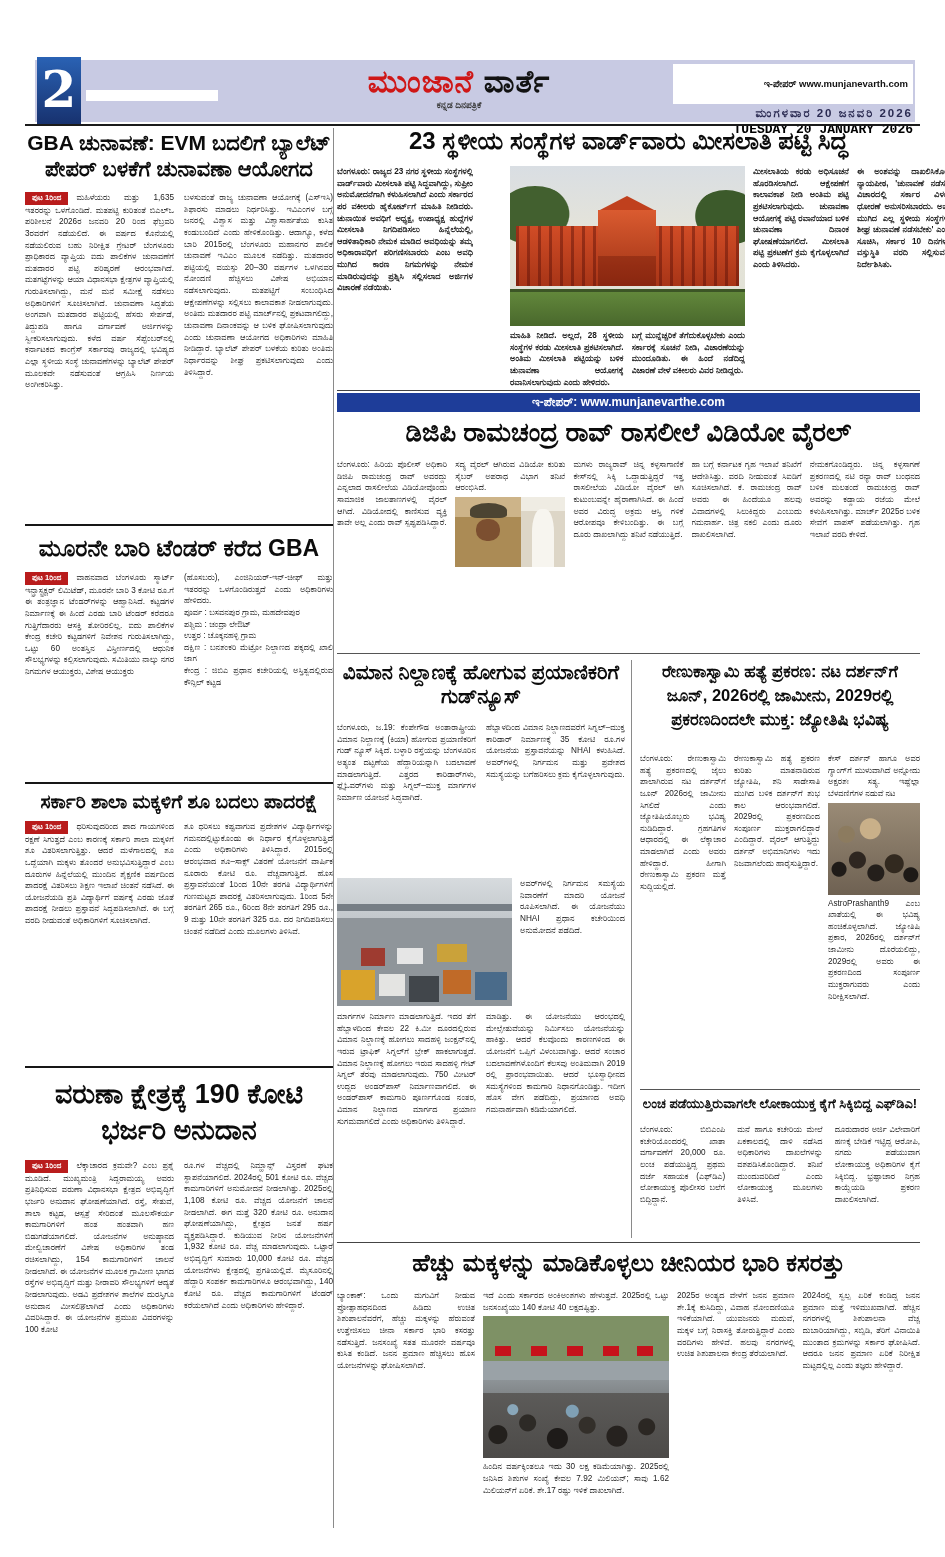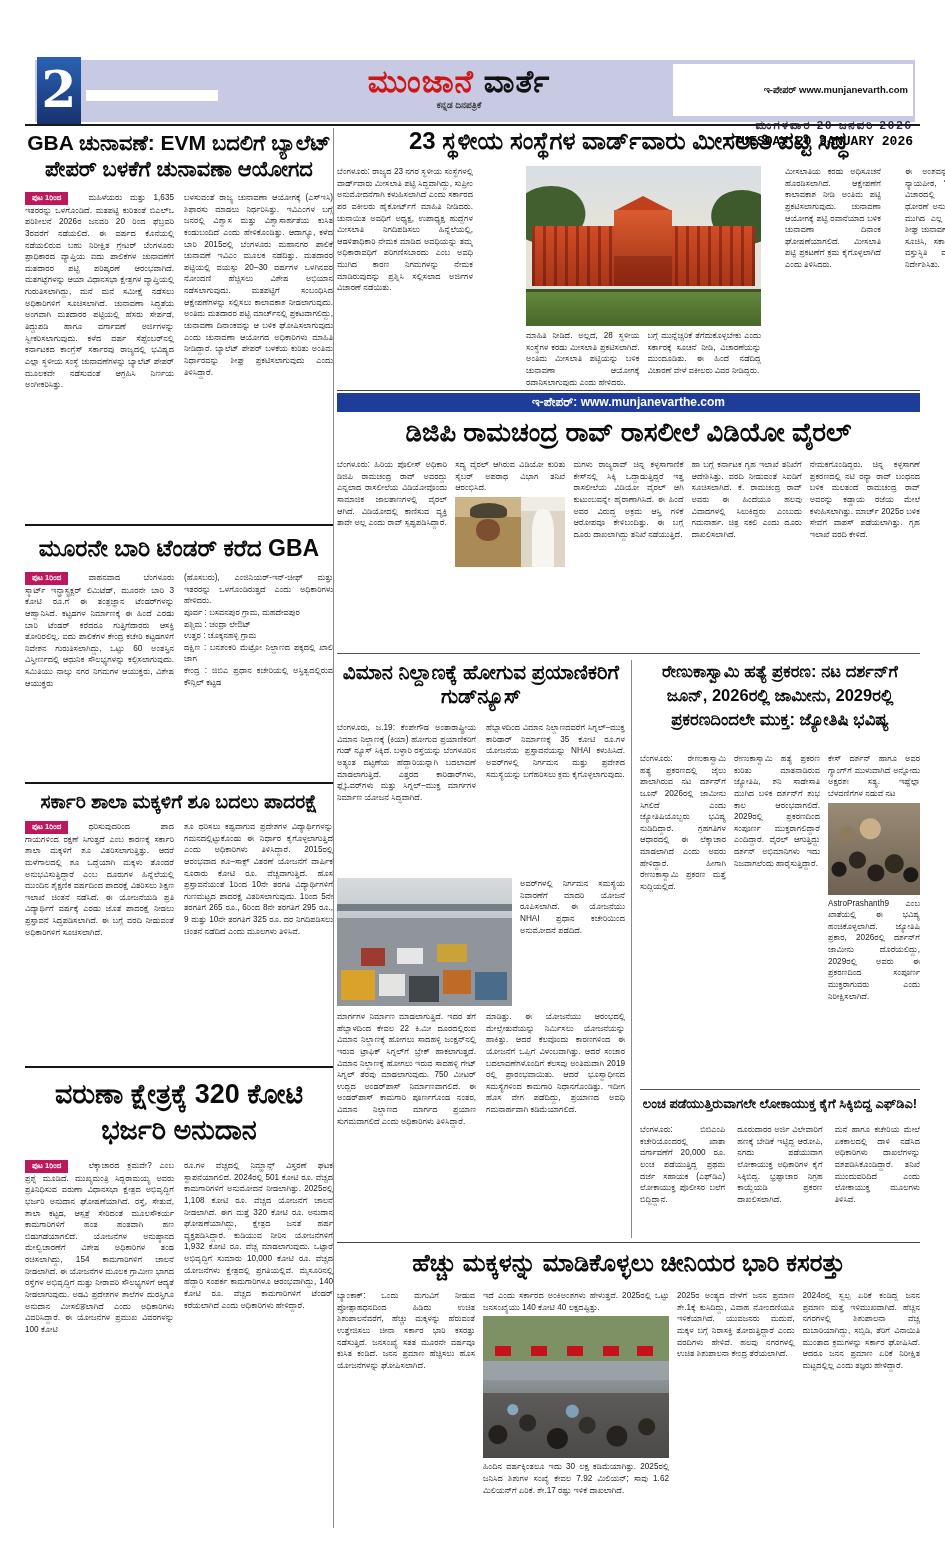--- a/index.html
+++ b/index.html
@@ -9,31 +9,31 @@
   .band{position:absolute;left:35px;top:60px;width:880px;height:62px;background:#c8cae3;}
   .pagenum{position:absolute;left:37px;top:57px;width:44px;height:68px;background:linear-gradient(#2a62b4,#17316e);
            color:#fff;font-family:"DejaVu Serif",serif;font-weight:bold;font-size:50px;line-height:66px;text-align:center;}
   .white-strip{position:absolute;left:86px;top:90px;width:132px;height:11px;background:#ffffff;}
   .masthead{position:absolute;left:284px;top:66px;width:350px;text-align:center;}
   .masthead .title{font-size:31px;font-weight:bold;letter-spacing:1px;line-height:1.0;white-space:nowrap;}
   .masthead .t-red{color:#cf1717;}
   .masthead .t-black{color:#121212;}
   .masthead .tagline{font-size:9px;color:#3a3a3a;margin-top:3px;font-weight:bold;}
   .hdr-right{position:absolute;right:32px;top:64px;width:240px;text-align:right;}
-  .epaper-box{background:#ffffff;padding:20px 5px;font-size:9.5px;font-weight:bold;color:#111;margin-bottom:3px;}
+  .epaper-box{background:#ffffff;padding:14px 5px;font-size:9.5px;font-weight:bold;color:#111;margin-bottom:3px;}
   .date-kn{font-size:11.5px;font-weight:bold;color:#2b2b52;letter-spacing:2px;margin-bottom:2px;}
   .date-en{font-size:13px;font-weight:bold;color:#000;font-family:Liberation Mono, monospace;}
   .hdr-rule{position:absolute;left:25px;top:124px;width:895px;height:2px;background:#1b1b1b;}
   
   .headline{font-weight:bold;color:#0c0c0c;text-align:center;line-height:1.22;overflow:hidden;}
   .body-text,.col{font-size:8.2px;line-height:1.42;text-align:justify;color:#191919;overflow:hidden;}
   .cols{display:flex;gap:10px;}
   .col{flex:1;}
-  .chip{display:inline-block;background:#be185d;color:#fff;font-size:7.5px;font-weight:bold;
-        padding:1px 7px;margin-right:20px;vertical-align:top;}
+  .chip{display:inline-block;background:#b91c1c;color:#fff;font-size:7.5px;font-weight:bold;
+        padding:1px 7px;margin-right:8px;vertical-align:top;}
   .hrule{position:absolute;height:2px;background:#161616;}
   .vrule{position:absolute;width:1px;background:#8a8a8a;}
   .prelist{white-space:pre-line;}
   
   .photo{position:relative;overflow:hidden;}
   
   .hc{width:235px;height:160px;background:linear-gradient(#d9dee3 0%,#e6e4d8 45%,#dfe0d6 100%);}
   .hc .tree-l{position:absolute;left:-14px;top:20px;width:78px;height:62px;border-radius:50%;
               background:radial-gradient(ellipse at 45% 45%,#42602f 0 62%,rgba(66,96,47,0) 64%);}
   .hc .tree-r{position:absolute;right:-16px;top:24px;width:70px;height:58px;border-radius:50%;
@@ -155,32 +155,32 @@
     <div class="cols" style="height:234px;margin-top:5px;">
       <div class="col">
         <span class="chip">ಪುಟ 1ರಿಂದ</span><span>ಧರಿಸುವುದರಿಂದ ಪಾದ ಗಾಯಗಳಿಂದ ರಕ್ಷಣೆ ಸಿಗುತ್ತದೆ ಎಂಬ ಕಾರಣಕ್ಕೆ ಸರ್ಕಾರಿ ಶಾಲಾ ಮಕ್ಕಳಿಗೆ ಶೂ ವಿತರಿಸಲಾಗುತ್ತಿತ್ತು. ಆದರೆ ಮಳೆಗಾಲದಲ್ಲಿ ಶೂ ಒದ್ದೆಯಾಗಿ ಮಕ್ಕಳು ತೊಂದರೆ ಅನುಭವಿಸುತ್ತಿದ್ದಾರೆ ಎಂಬ ದೂರುಗಳ ಹಿನ್ನೆಲೆಯಲ್ಲಿ ಮುಂದಿನ ಶೈಕ್ಷಣಿಕ ವರ್ಷದಿಂದ ಪಾದರಕ್ಷೆ ವಿತರಿಸಲು ಶಿಕ್ಷಣ ಇಲಾಖೆ ಚಿಂತನೆ ನಡೆಸಿದೆ. ಈ ಯೋಜನೆಯಡಿ ಪ್ರತಿ ವಿದ್ಯಾರ್ಥಿಗೆ ವರ್ಷಕ್ಕೆ ಎರಡು ಜೊತೆ ಪಾದರಕ್ಷೆ ನೀಡಲು ಪ್ರಸ್ತಾವನೆ ಸಿದ್ಧಪಡಿಸಲಾಗಿದೆ. ಈ ಬಗ್ಗೆ ವರದಿ ನೀಡುವಂತೆ ಅಧಿಕಾರಿಗಳಿಗೆ ಸೂಚಿಸಲಾಗಿದೆ.</span>
       </div>
       <div class="col">ಶೂ ಧರಿಸಲು ಕಷ್ಟವಾಗುವ ಪ್ರದೇಶಗಳ ವಿದ್ಯಾರ್ಥಿಗಳನ್ನು ಗಮನದಲ್ಲಿಟ್ಟುಕೊಂಡು ಈ ನಿರ್ಧಾರ ಕೈಗೊಳ್ಳಲಾಗುತ್ತಿದೆ ಎಂದು ಅಧಿಕಾರಿಗಳು ತಿಳಿಸಿದ್ದಾರೆ. 2015ರಲ್ಲಿ ಆರಂಭವಾದ ಶೂ–ಸಾಕ್ಸ್ ವಿತರಣೆ ಯೋಜನೆಗೆ ವಾರ್ಷಿಕ ನೂರಾರು ಕೋಟಿ ರೂ. ವೆಚ್ಚವಾಗುತ್ತಿದೆ. ಹೊಸ ಪ್ರಸ್ತಾವನೆಯಂತೆ 1ರಿಂದ 10ನೇ ತರಗತಿ ವಿದ್ಯಾರ್ಥಿಗಳಿಗೆ ಗುಣಮಟ್ಟದ ಪಾದರಕ್ಷೆ ವಿತರಿಸಲಾಗುವುದು. 1ರಿಂದ 5ನೇ ತರಗತಿಗೆ 265 ರೂ., 6ರಿಂದ 8ನೇ ತರಗತಿಗೆ 295 ರೂ., 9 ಮತ್ತು 10ನೇ ತರಗತಿಗೆ 325 ರೂ. ದರ ನಿಗದಿಪಡಿಸಲು ಚಿಂತನೆ ನಡೆದಿದೆ ಎಂದು ಮೂಲಗಳು ತಿಳಿಸಿವೆ.</div>
     </div>
   </div>
   <div class="hrule" style="left:25px;top:1066px;width:308px;"></div>
 
   <div class="abs" style="left:25px;top:1076px;width:308px;">
-    <div class="headline" style="font-size:27px;height:78px;line-height:1.35;">ವರುಣಾ ಕ್ಷೇತ್ರಕ್ಕೆ 320 ಕೋಟಿ ಭರ್ಜರಿ ಅನುದಾನ</div>
+    <div class="headline" style="font-size:27px;height:78px;line-height:1.35;">ವರುಣಾ ಕ್ಷೇತ್ರಕ್ಕೆ 190 ಕೋಟಿ ಭರ್ಜರಿ ಅನುದಾನ</div>
     <div class="cols" style="height:364px;margin-top:6px;">
       <div class="col">
         <span class="chip">ಪುಟ 1ರಿಂದ</span><span>ಲೆಕ್ಕಾಚಾರದ ಕ್ರಮವೇ? ಎಂಬ ಪ್ರಶ್ನೆ ಮೂಡಿದೆ. ಮುಖ್ಯಮಂತ್ರಿ ಸಿದ್ದರಾಮಯ್ಯ ಅವರು ಪ್ರತಿನಿಧಿಸುವ ವರುಣಾ ವಿಧಾನಸಭಾ ಕ್ಷೇತ್ರದ ಅಭಿವೃದ್ಧಿಗೆ ಭರ್ಜರಿ ಅನುದಾನ ಘೋಷಣೆಯಾಗಿದೆ. ರಸ್ತೆ, ಸೇತುವೆ, ಶಾಲಾ ಕಟ್ಟಡ, ಆಸ್ಪತ್ರೆ ಸೇರಿದಂತೆ ಮೂಲಸೌಕರ್ಯ ಕಾಮಗಾರಿಗಳಿಗೆ ಹಂತ ಹಂತವಾಗಿ ಹಣ ಬಿಡುಗಡೆಯಾಗಲಿದೆ. ಯೋಜನೆಗಳ ಅನುಷ್ಠಾನದ ಮೇಲ್ವಿಚಾರಣೆಗೆ ವಿಶೇಷ ಅಧಿಕಾರಿಗಳ ತಂಡ ರಚಿಸಲಾಗಿದ್ದು, 154 ಕಾಮಗಾರಿಗಳಿಗೆ ಚಾಲನೆ ನೀಡಲಾಗಿದೆ. ಈ ಯೋಜನೆಗಳ ಮೂಲಕ ಗ್ರಾಮೀಣ ಭಾಗದ ರಸ್ತೆಗಳ ಅಭಿವೃದ್ಧಿಗೆ ಮತ್ತು ನೀರಾವರಿ ಸೌಲಭ್ಯಗಳಿಗೆ ಆದ್ಯತೆ ನೀಡಲಾಗುವುದು. ಅಡವಿ ಪ್ರದೇಶಗಳ ಶಾಲೆಗಳ ದುರಸ್ತಿಗೂ ಅನುದಾನ ಮೀಸಲಿਡಲಾಗಿದೆ ಎಂದು ಅಧಿಕಾರಿಗಳು ವಿವರಿಸಿದ್ದಾರೆ. ಈ ಯೋಜನೆಗಳ ಪ್ರಮುಖ ವಿವರಗಳನ್ನು 100 ಕೋಟಿ</span>
       </div>
       <div class="col">ರೂ.ಗಳ ವೆಚ್ಚದಲ್ಲಿ ನಿಮ್ಹಾನ್ಸ್ ವಿಸ್ತರಣೆ ಘಟಕ ಸ್ಥಾಪನೆಯಾಗಲಿದೆ. 2024ರಲ್ಲಿ 501 ಕೋಟಿ ರೂ. ವೆಚ್ಚದ ಕಾಮಗಾರಿಗಳಿಗೆ ಅನುಮೋದನೆ ನೀಡಲಾಗಿತ್ತು. 2025ರಲ್ಲಿ 1,108 ಕೋಟಿ ರೂ. ವೆಚ್ಚದ ಯೋಜನೆಗೆ ಚಾಲನೆ ನೀಡಲಾಗಿದೆ. ಈಗ ಮತ್ತೆ 320 ಕೋಟಿ ರೂ. ಅನುದಾನ ಘೋಷಣೆಯಾಗಿದ್ದು, ಕ್ಷೇತ್ರದ ಜನತೆ ಹರ್ಷ ವ್ಯಕ್ತಪಡಿಸಿದ್ದಾರೆ. ಕುಡಿಯುವ ನೀರಿನ ಯೋಜನೆಗಳಿಗೆ 1,932 ಕೋಟಿ ರೂ. ವೆಚ್ಚ ಮಾಡಲಾಗುವುದು. ಒಟ್ಟಾರೆ ಅಭಿವೃದ್ಧಿಗೆ ಸುಮಾರು 10,000 ಕೋಟಿ ರೂ. ವೆಚ್ಚದ ಯೋಜನೆಗಳು ಕ್ಷೇತ್ರದಲ್ಲಿ ಪ್ರಗತಿಯಲ್ಲಿವೆ. ಮೈಸೂರಿನಲ್ಲಿ ಹೆದ್ದಾರಿ ಸಂಪರ್ಕ ಕಾಮಗಾರಿಗಳೂ ಆರಂಭವಾಗಿದ್ದು, 140 ಕೋಟಿ ರೂ. ವೆಚ್ಚದ ಕಾಮಗಾರಿಗಳಿಗೆ ಟೆಂಡರ್ ಕರೆಯಲಾಗಿದೆ ಎಂದು ಅಧಿಕಾರಿಗಳು ಹೇಳಿದ್ದಾರೆ.</div>
     </div>
   </div>
 
   <div class="abs" style="left:337px;top:126px;width:583px;">
     <div class="headline" style="font-size:24px;height:36px;">23 ಸ್ಥಳೀಯ ಸಂಸ್ಥೆಗಳ ವಾರ್ಡ್‌ವಾರು ಮೀಸಲಾತಿ ಪಟ್ಟಿ ಸಿದ್ಧ</div>
-    <div style="display:flex;gap:24px;height:222px;margin-top:4px;">
+    <div style="display:flex;gap:8px;height:222px;margin-top:4px;font-weight:bold;">
       <div class="col" style="flex:0 0 136px;">ಬೆಂಗಳೂರು: ರಾಜ್ಯದ 23 ನಗರ ಸ್ಥಳೀಯ ಸಂಸ್ಥೆಗಳಲ್ಲಿ ವಾರ್ಡ್‌ವಾರು ಮೀಸಲಾತಿ ಪಟ್ಟಿ ಸಿದ್ಧವಾಗಿದ್ದು, ಸುಪ್ರೀಂ ಅನುಮೋದನೆಗಾಗಿ ಕಳುಹಿಸಲಾಗಿದೆ ಎಂದು ಸರ್ಕಾರದ ಪರ ವಕೀಲರು ಹೈಕೋರ್ಟ್‌ಗೆ ಮಾಹಿತಿ ನೀಡಿದರು. ಚುನಾಯಿತ ಅವಧಿಗೆ ಅಧ್ಯಕ್ಷ, ಉಪಾಧ್ಯಕ್ಷ ಹುದ್ದೆಗಳ ಮೀಸಲಾತಿ ನಿಗದಿಪಡಿಸಲು ಹಿನ್ನೆಲೆಯಲ್ಲಿ, ಆಡಳಿತಾಧಿಕಾರಿ ನೇಮಕ ಮಾಡಿದ ಅವಧಿಯನ್ನು ತಮ್ಮ ಅಧಿಕಾರಾವಧಿಗೆ ಪರಿಗಣಿಸಬಾರದು ಎಂಬ ಅವಧಿ ಮುಗಿದ ಕಾರಣ ನಿಗಮಗಳನ್ನು ನೇಮಕ ಮಾಡಿರುವುದನ್ನು ಪ್ರಶ್ನಿಸಿ ಸಲ್ಲಿಸಲಾದ ಅರ್ಜಿಗಳ ವಿಚಾರಣೆ ನಡೆಯಿತು.</div>
       <div style="flex:0 0 235px;overflow:hidden;padding-left:29px;">
         <div class="photo hc">
           <div class="tree-l"></div>
           <div class="tree-r"></div>
           <div class="bldg"></div>
           <div class="pediment"></div>
           <div class="portico"></div>
           <div class="hedge"></div>
           <div class="lawn"></div>
@@ -261,22 +261,22 @@
         <span>AstroPrashanth9 ಎಂಬ ಖಾತೆಯಲ್ಲಿ ಈ ಭವಿಷ್ಯ ಹಂಚಿಕೊಳ್ಳಲಾಗಿದೆ. ಜ್ಯೋತಿಷಿ ಪ್ರಕಾರ, 2026ರಲ್ಲಿ ದರ್ಶನ್‌ಗೆ ಜಾಮೀನು ದೊರೆಯಲಿದ್ದು, 2029ರಲ್ಲಿ ಅವರು ಈ ಪ್ರಕರಣದಿಂದ ಸಂಪೂರ್ಣ ಮುಕ್ತರಾಗುವರು ಎಂದು ನಿರೀಕ್ಷಿಸಲಾಗಿದೆ.</span>
       </div>
     </div>
   </div>
   <div class="hrule" style="left:640px;top:1089px;width:280px;height:1px;background:#555;"></div>
 
   <div class="abs" style="left:640px;top:1096px;width:280px;">
     <div class="headline" style="font-size:13px;height:24px;text-align:center;">ಲಂಚ ಪಡೆಯುತ್ತಿರುವಾಗಲೇ ಲೋಕಾಯುಕ್ತ ಕೈಗೆ ಸಿಕ್ಕಿಬಿದ್ದ ಎಫ್‌ಡಿಎ!</div>
     <div class="cols" style="height:112px;margin-top:4px;gap:12px;">
       <div class="col">ಬೆಂಗಳೂರು: ಬಿಬಿಎಂಪಿ ಕಚೇರಿಯೊಂದರಲ್ಲಿ ಖಾತಾ ವರ್ಗಾವಣೆಗೆ 20,000 ರೂ. ಲಂಚ ಪಡೆಯುತ್ತಿದ್ದ ಪ್ರಥಮ ದರ್ಜೆ ಸಹಾಯಕ (ಎಫ್‌ಡಿಎ) ಲೋಕಾಯುಕ್ತ ಪೊಲೀಸರ ಬಲೆಗೆ ಬಿದ್ದಿದ್ದಾನೆ.</div>
+      <div class="col">ಮನೆ ಹಾಗೂ ಕಚೇರಿಯ ಮೇಲೆ ಏಕಕಾಲದಲ್ಲಿ ದಾಳಿ ನಡೆಸಿದ ಅಧಿಕಾರಿಗಳು ದಾಖಲೆಗಳನ್ನು ವಶಪಡಿಸಿಕೊಂಡಿದ್ದಾರೆ. ತನಿಖೆ ಮುಂದುವರಿದಿದೆ ಎಂದು ಲೋಕಾಯುಕ್ತ ಮೂಲಗಳು ತಿಳಿಸಿವೆ.</div>
       <div class="col">ದೂರುದಾರರ ಅರ್ಜಿ ವಿಲೇವಾರಿಗೆ ಹಣಕ್ಕೆ ಬೇಡಿಕೆ ಇಟ್ಟಿದ್ದ ಆರೋಪಿ, ನಗದು ಪಡೆಯುವಾಗ ಲೋಕಾಯುಕ್ತ ಅಧಿಕಾರಿಗಳ ಕೈಗೆ ಸಿಕ್ಕಿಬಿದ್ದ. ಭ್ರಷ್ಟಾಚಾರ ನಿಗ್ರಹ ಕಾಯ್ದೆಯಡಿ ಪ್ರಕರಣ ದಾಖಲಿಸಲಾಗಿದೆ.</div>
-      <div class="col">ಮನೆ ಹಾಗೂ ಕಚೇರಿಯ ಮೇಲೆ ಏಕಕಾಲದಲ್ಲಿ ದಾಳಿ ನಡೆಸಿದ ಅಧಿಕಾರಿಗಳು ದಾಖಲೆಗಳನ್ನು ವಶಪಡಿಸಿಕೊಂಡಿದ್ದಾರೆ. ತನಿಖೆ ಮುಂದುವರಿದಿದೆ ಎಂದು ಲೋಕಾಯುಕ್ತ ಮೂಲಗಳು ತಿಳಿಸಿವೆ.</div>
     </div>
   </div>
 
   <div class="hrule" style="left:337px;top:1242px;width:583px;height:1px;background:#444;"></div>
 
   <div class="abs" style="left:337px;top:1248px;width:583px;">
     <div class="headline" style="font-size:24px;height:36px;">ಹೆಚ್ಚು ಮಕ್ಕಳನ್ನು ಮಾಡಿಕೊಳ್ಳಲು ಚೀನಿಯರ ಭಾರಿ ಕಸರತ್ತು</div>
     <div style="display:flex;gap:8px;height:238px;margin-top:6px;">
       <div class="col" style="flex:0 0 138px;">ಬ್ಯಾಂಕಾಕ್: ಒಂದು ಮಗುವಿಗೆ ನೀಡುವ ಪ್ರೋತ್ಸಾಹಧನದಿಂದ ಹಿಡಿದು ಉಚಿತ ಶಿಶುಪಾಲನೆವರೆಗೆ, ಹೆಚ್ಚು ಮಕ್ಕಳನ್ನು ಹೆರುವಂತೆ ಉತ್ತೇಜಿಸಲು ಚೀನಾ ಸರ್ಕಾರ ಭಾರಿ ಕಸರತ್ತು ನಡೆಸುತ್ತಿದೆ. ಜನಸಂಖ್ಯೆ ಸತತ ಮೂರನೇ ವರ್ಷವೂ ಕುಸಿತ ಕಂಡಿದೆ. ಜನನ ಪ್ರಮಾಣ ಹೆಚ್ಚಿಸಲು ಹೊಸ ಯೋಜನೆಗಳನ್ನು ಘೋಷಿಸಲಾಗಿದೆ.</div>
       <div style="flex:0 0 186px;overflow:hidden;" class="col">

